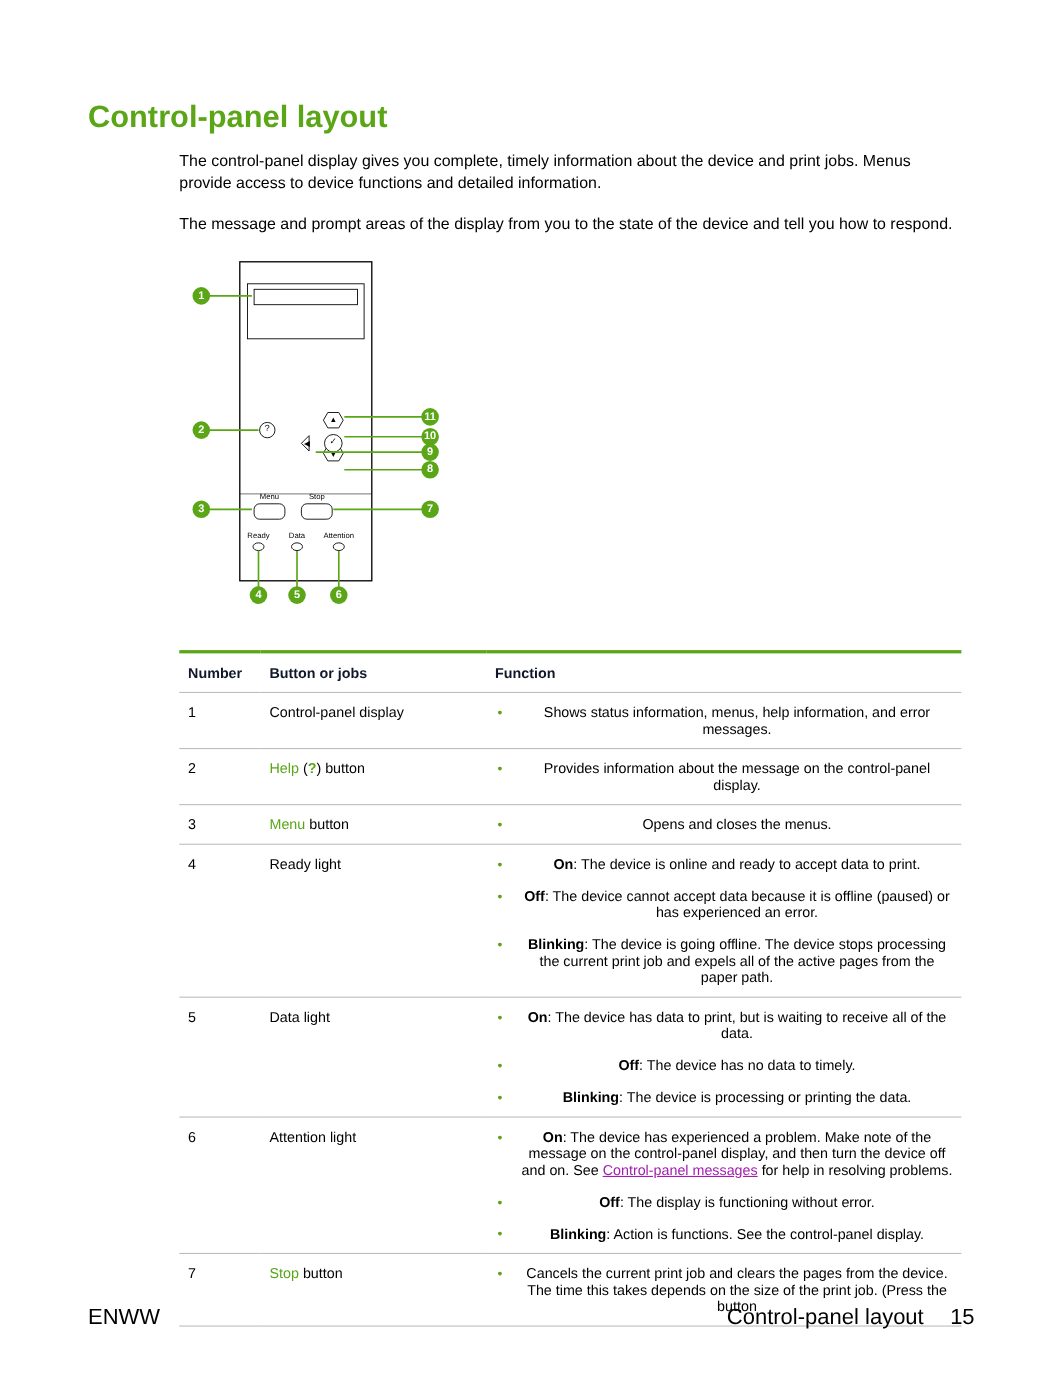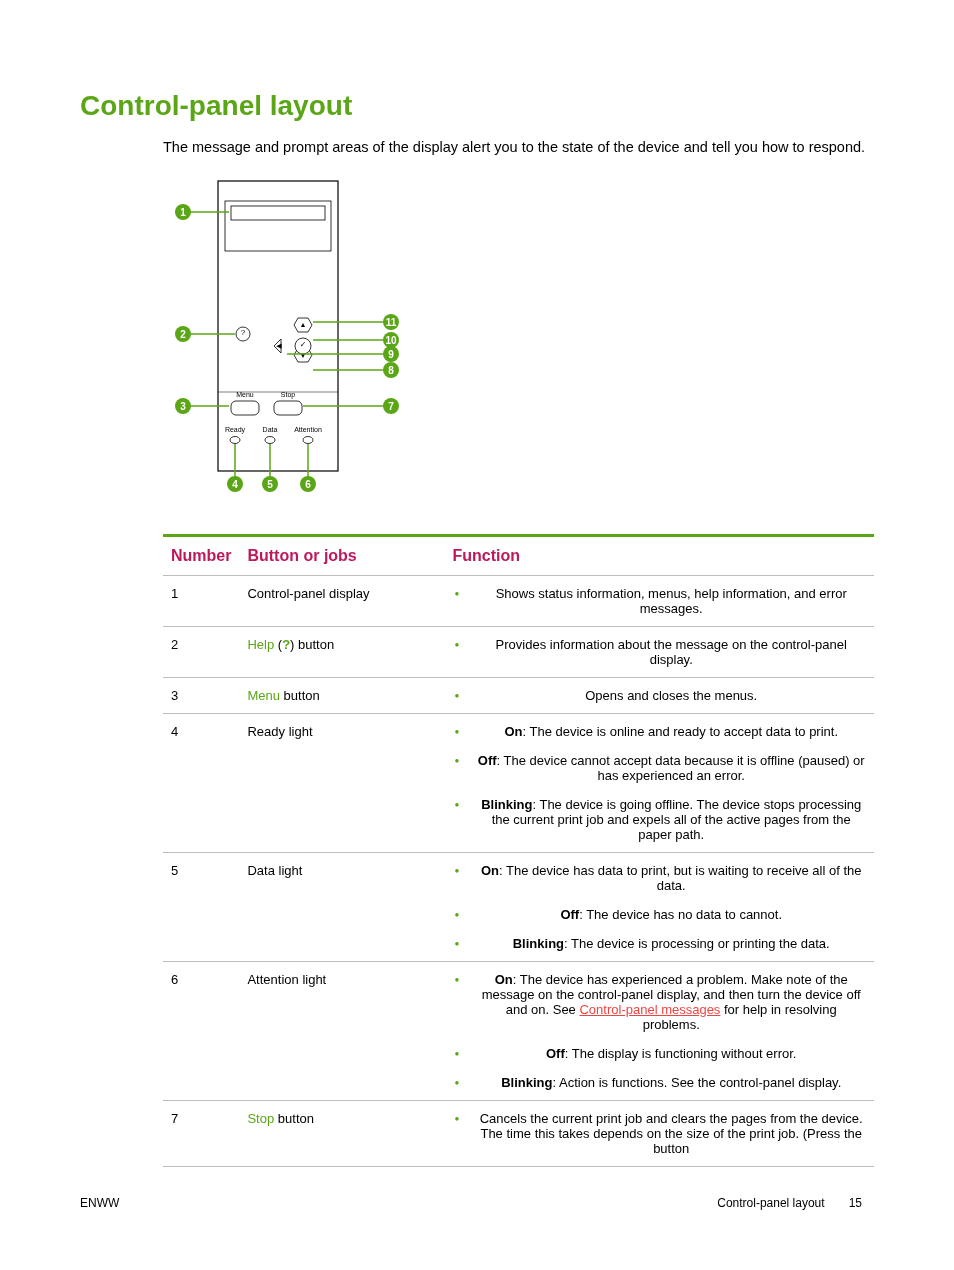--- a/index.html
+++ b/index.html
@@ -33,28 +33,28 @@
   }
   .diagram-svg { display: block; }
   table.cp-table {
     border-collapse: collapse;
     width: calc(100% - 83px);
     margin-left: 83px;
     font-size: 13px;
   }
   .cp-table th {
     text-align: left;
-    color: #be185d;
+    color: #0f172a;
     font-weight: bold;
     background: #fff;
     border-top: 3px solid #5aa617;
     border-bottom: 1px solid #bdbdbd;
     padding: 10px 8px;
     vertical-align: top;
-    font-size: 16px;
+    font-size: 13px;
   }
   .cp-table td {
     border-bottom: 1px solid #bdbdbd;
     padding: 10px 8px;
     vertical-align: top;
   }
   .cp-table tr:last-child td { border-bottom: 1px solid #bdbdbd; }
   .col-num { width: 74px; }
   .col-btn { width: 205px; }
   .fn-list { margin: 0; padding: 0; list-style: none; text-align: center; }
@@ -64,41 +64,42 @@
     content: "●";
     position: absolute;
     left: 2px;
     top: 0;
     color: #5aa617;
     font-size: 8px;
     line-height: 16px;
   }
   .green { color: #5aa617; }
   .bold { font-weight: bold; }
-  a.doc-link { color: #ef4444; text-decoration: underline; }
+  a.doc-link { color: #a21caf; text-decoration: underline; }
   .footer {
     position: absolute;
     left: 80px;
-    right: 92px;
+    right: 68px;
     bottom: 60px;
     display: flex;
     justify-content: space-between;
-    font-size: 12px;
+    font-size: 20px;
   }
   .footer-right { display: flex; gap: 24px; }
   .callout-num { font-family: Arial; font-weight: bold; fill: #fff; font-size: 10px; text-anchor: middle; dominant-baseline: central; }
   .dev-label { font-family: Arial; font-size: 7px; fill:#000; text-anchor: middle; }
 </style>
 </head>
 <body>
 
 <h1 class="page-title">Control-panel layout</h1>
 
 <div class="intro">
-  <p>The message and prompt areas of the display alert you to the state of the device and tell you how to respond.</p>
+  <p>The control-panel display gives you complete, timely information about the device and print jobs. Menus provide access to device functions and detailed information.</p>
+  <p>The message and prompt areas of the display from you to the state of the device and tell you how to respond.</p>
 </div>
 
 <div class="diagram-wrap">
 <svg class="diagram-svg" width="250" height="330" viewBox="0 0 250 330">
 
   <rect x="55" y="5" width="120" height="290" fill="#fff" stroke="#000" stroke-width="1.2"></rect>
 
   <rect x="62" y="25" width="106" height="50" fill="#fff" stroke="#000" stroke-width="0.8"></rect>
   <rect x="68" y="30" width="94" height="14" fill="#fff" stroke="#000" stroke-width="0.8"></rect>
 
@@ -236,21 +237,21 @@
             <li><span class="bold">Blinking</span><span>: The device is going offline. The device stops processing the current print job and expels all of the active pages from the paper path.</span></li>
           </ul>
         </td>
       </tr>
       <tr>
         <td>5</td>
         <td><span>Data light</span></td>
         <td>
           <ul class="fn-list">
             <li><span class="bold">On</span><span>: The device has data to print, but is waiting to receive all of the data.</span></li>
-            <li><span class="bold">Off</span><span>: The device has no data to cannot.</span></li>
+            <li><span class="bold">Off</span><span>: The device has no data to timely.</span></li>
             <li><span class="bold">Blinking</span><span>: The device is processing or printing the data.</span></li>
           </ul>
         </td>
       </tr>
       <tr>
         <td>6</td>
         <td><span>Attention light</span></td>
         <td>
           <ul class="fn-list">
             <li><span class="bold">On</span><span>: The device has experienced a problem. Make note of the message on the control-panel display, and then turn the device off and on. See </span><a class="doc-link" href="#">Control-panel messages</a><span> for help in resolving problems.</span></li>

